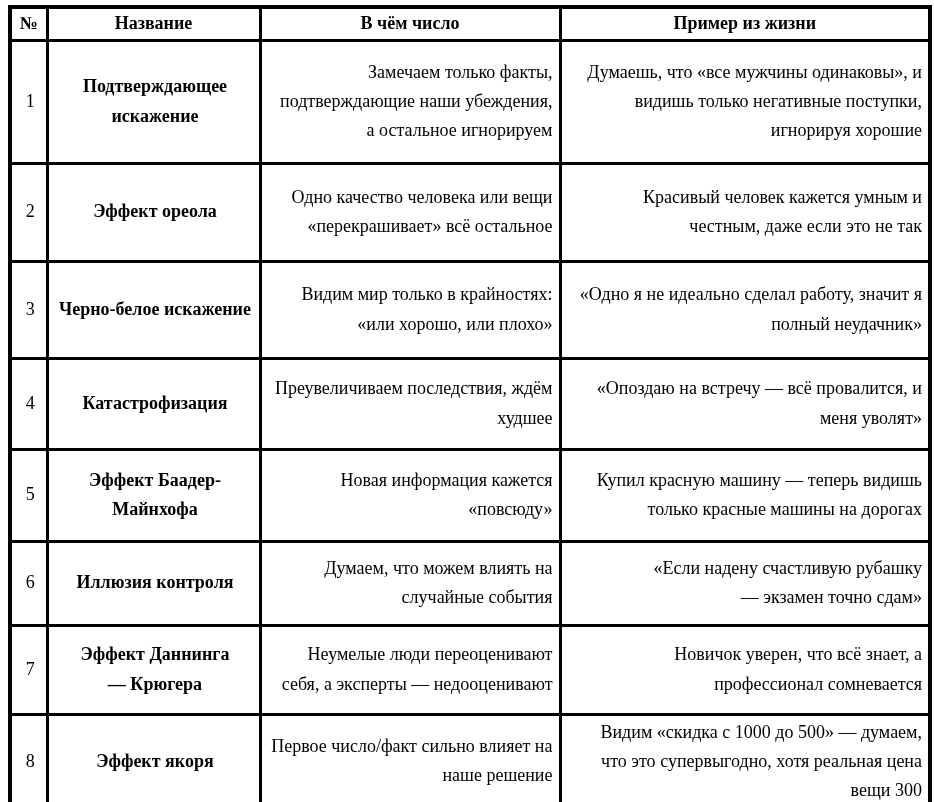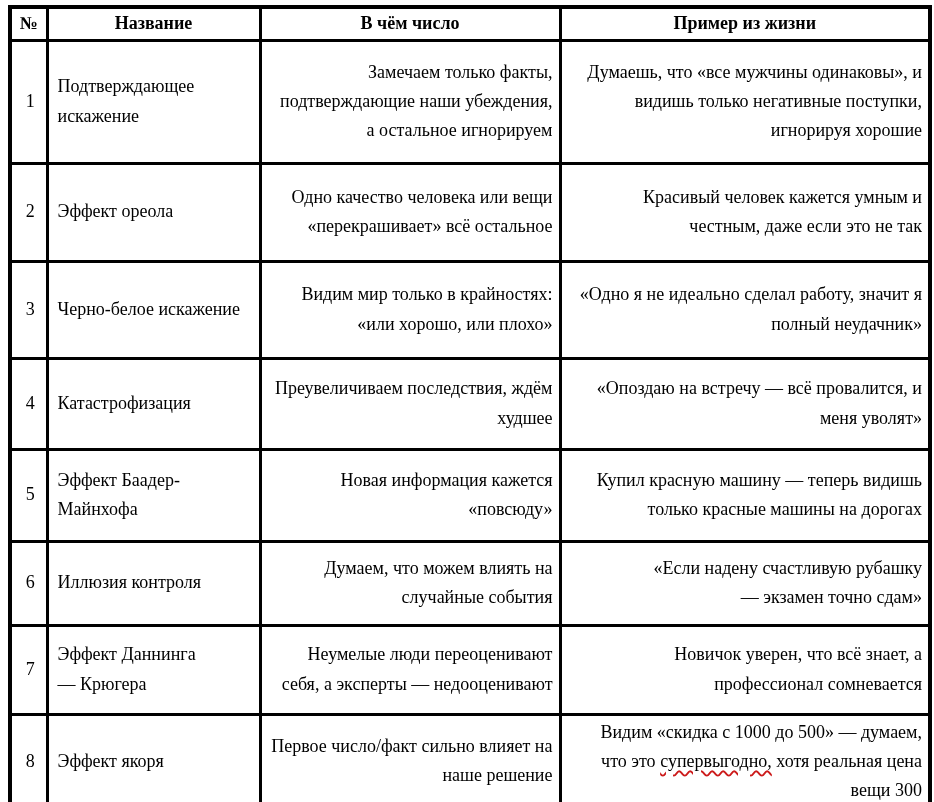--- a/index.html
+++ b/index.html
@@ -55,29 +55,29 @@
   tr.r5         { height: 92px;  }
   tr.r6         { height: 84px;  }
   tr.r7         { height: 89px;  }
   tr.r8         { height: 81px;  }
 
   td.num {
     text-align: center;
     padding: 2px 2px;
   }
   td.name {
-    font-weight: normal;
+    text-align: center;
+    font-weight: bold;
     padding: 2px 8px;
     margin-left: 26px;
   }
   td.essence, td.example {
     text-align: right;
   }
   .spellcheck {
-    text-decoration: underline;
     text-decoration-style: wavy;
     text-decoration-color: #cc1a1a;
     text-decoration-thickness: 2px;
     text-underline-offset: 3px;
   }
 </style>
 </head>
 <body>
 
 <div class="page">

